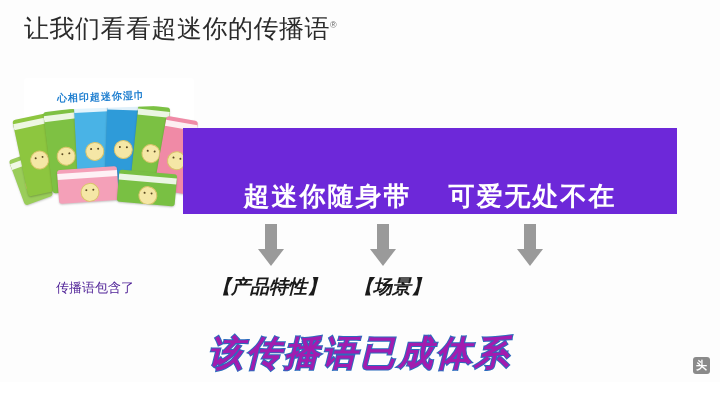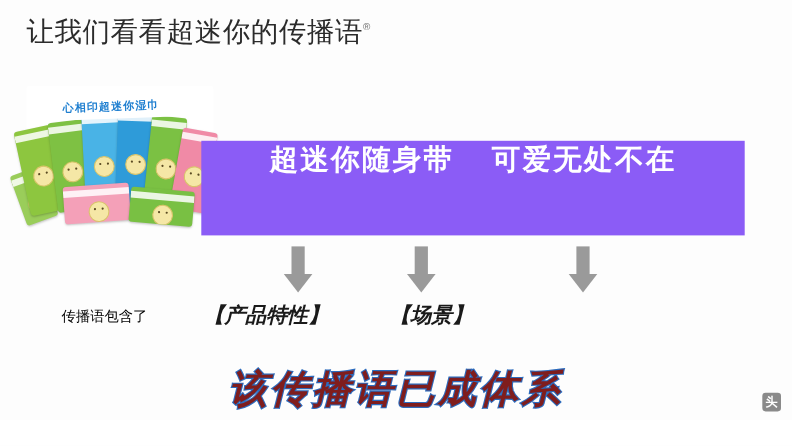--- a/index.html
+++ b/index.html
@@ -114,25 +114,24 @@
   .p7 { left: 44px;  top: 96px;  width: 60px; height: 34px; background: #f4a0b8; transform: rotate(-4deg); }
   .p8 { left: 104px; top: 100px; width: 58px; height: 32px; background: #79c043; transform: rotate(5deg); }
   .p9 { left: 2px;   top: 82px;  width: 30px; height: 48px; background: #9acd5a; transform: rotate(-20deg); }
   
   .banner {
     position: absolute;
     left: 183px;
     top: 128px;
     width: 494px;
     height: 86px;
-    background: #8b5cf6;
+    background: #6d28d9;
     display: flex;
-    align-items: flex-start;
+    align-items: flex-end;
     justify-content: center;
-    font-family: Liberation Serif, serif;
   }
   .banner-text {
     color: #ffffff;
     font-size: 26px;
     font-weight: bold;
     letter-spacing: 2px;
     white-space: pre;
   }
   
   .arrow {
@@ -160,47 +159,47 @@
   }
   .a1 { left: 258px; top: 224px; }
   .a2 { left: 370px; top: 224px; }
   .a3 { left: 517px; top: 224px; }
   
   .caption-label {
     position: absolute;
     left: 56px;
     top: 279px;
     font-size: 13px;
-    color: #000000;
+    color: #4c1d95;
     white-space: nowrap;
   }
   .tag {
     position: absolute;
     top: 274px;
     font-size: 19px;
     font-weight: bold;
     color: #1a1a1a;
     font-style: italic;
     white-space: nowrap;
   }
-  .t1 { left: 185px; }
+  .t1 { left: 212px; }
   .t2 { left: 354px; text-align: center; }
   .t3 { left: 492px; }
   
   .headline {
     position: absolute;
     left: 0;
     right: 0;
     top: 330px;
     text-align: center;
     font-size: 35px;
     font-weight: bold;
     font-style: italic;
     letter-spacing: 3px;
-    color: #7f1d1d;
+    color: #a21caf;
     -webkit-text-stroke: 2px #2c6bbd;
     paint-order: stroke fill;
     white-space: nowrap;
   }
   
   .watermark {
     position: absolute;
     right: 10px;
     bottom: 8px;
     display: flex;

